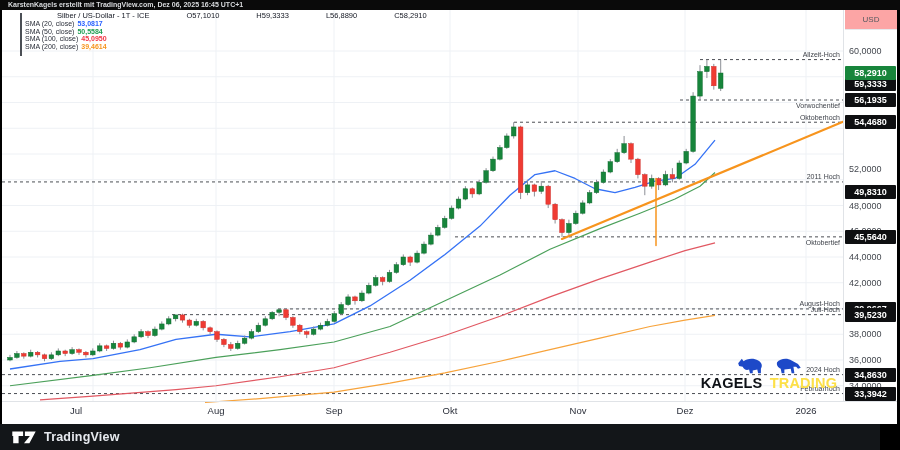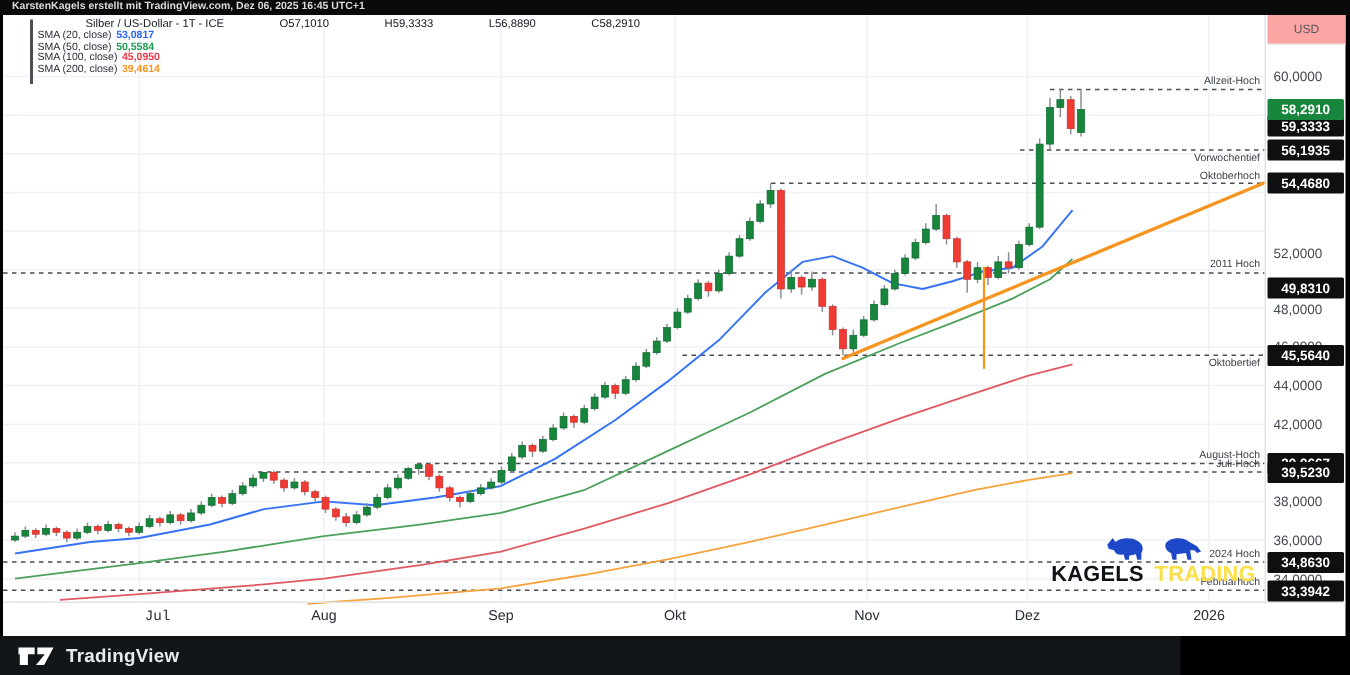--- a/index.html
+++ b/index.html
@@ -25,21 +25,21 @@
   .anno{position:absolute;right:60px;font-size:7px;color:#3e424a;text-align:right;white-space:nowrap;}
   .xtick{position:absolute;top:405px;font-size:9.5px;color:#2a2e39;transform:translateX(-50%);}
   .xtick.bold{font-weight:400;}
   #vborder{left:843px;top:10px;width:1px;height:391px;background:#e0e3e7;}
   #hborder{left:2px;top:401px;width:895px;height:1px;background:#e0e3e7;}
   #kagels{left:698px;top:355px;width:142px;text-align:center;}
   #kagels .icons{height:20px;display:flex;align-items:flex-end;justify-content:center;gap:8px;}
   #kagels .ktext{font-size:14.5px;letter-spacing:.2px;color:#0e1116;line-height:16px;white-space:nowrap;}
   #kagels .k-b{font-weight:800;text-align:center;}
   #kagels .k-r{font-weight:700;color:#fde047;margin-left:3px;}
-  #footer{left:0;top:424px;width:787px;height:26px;background:#131619;display:flex;align-items:center;
+  #footer{left:0;top:424px;width:880px;height:26px;background:#131619;display:flex;align-items:center;
           padding-left:10px;box-sizing:border-box;}
   #footer .brand{color:#e6e9ee;font-size:12.5px;font-weight:700;margin-left:6px;letter-spacing:.2px;}
 </style>
 </head>
 <body>
 
 <div id="root">
 
   <div id="topbar" class="abs">
     <span>KarstenKagels erstellt mit TradingView.com, Dez 06, 2025 16:45 UTC+1</span>
@@ -341,21 +341,21 @@
       <div class="anno" style="top: 102.009px;">Vorwochentief</div>
       <div class="anno" style="bottom: 329.276px;">Oktoberhoch</div>
       <div class="anno" style="bottom: 269.574px;">2011 Hoch</div>
       <div class="anno" style="top: 238.863px;">Oktobertief</div>
       <div class="anno" style="bottom: 142.571px;">August-Hoch</div>
       <div class="anno" style="bottom: 136.859px;">Juli-Hoch</div>
       <div class="anno" style="bottom: 76.8611px;">2024 Hoch</div>
       <div class="anno" style="bottom: 57.9503px;">Februarhoch</div>
     </div>
   <div id="x-axis">
-      <div class="xtick" style="left: 105px; font-family: Liberation Mono, monospace;">Jul</div>
+      <div class="xtick" style="left: 76px;">Jul</div>
       <div class="xtick" style="left: 216px;">Aug</div>
       <div class="xtick" style="left: 334px;">Sep</div>
       <div class="xtick" style="left: 450px;">Okt</div>
       <div class="xtick" style="left: 578px;">Nov</div>
       <div class="xtick" style="left: 685px; text-align: center;">Dez</div>
       <div class="xtick bold" style="left: 806px;">2026</div>
     </div>
 
   <div id="kagels" class="abs">
     <div class="icons">

